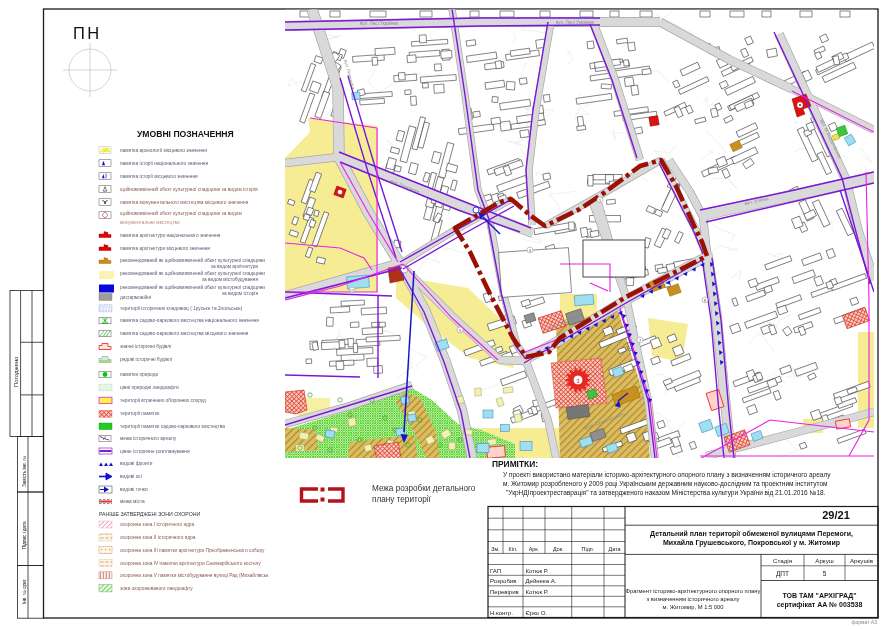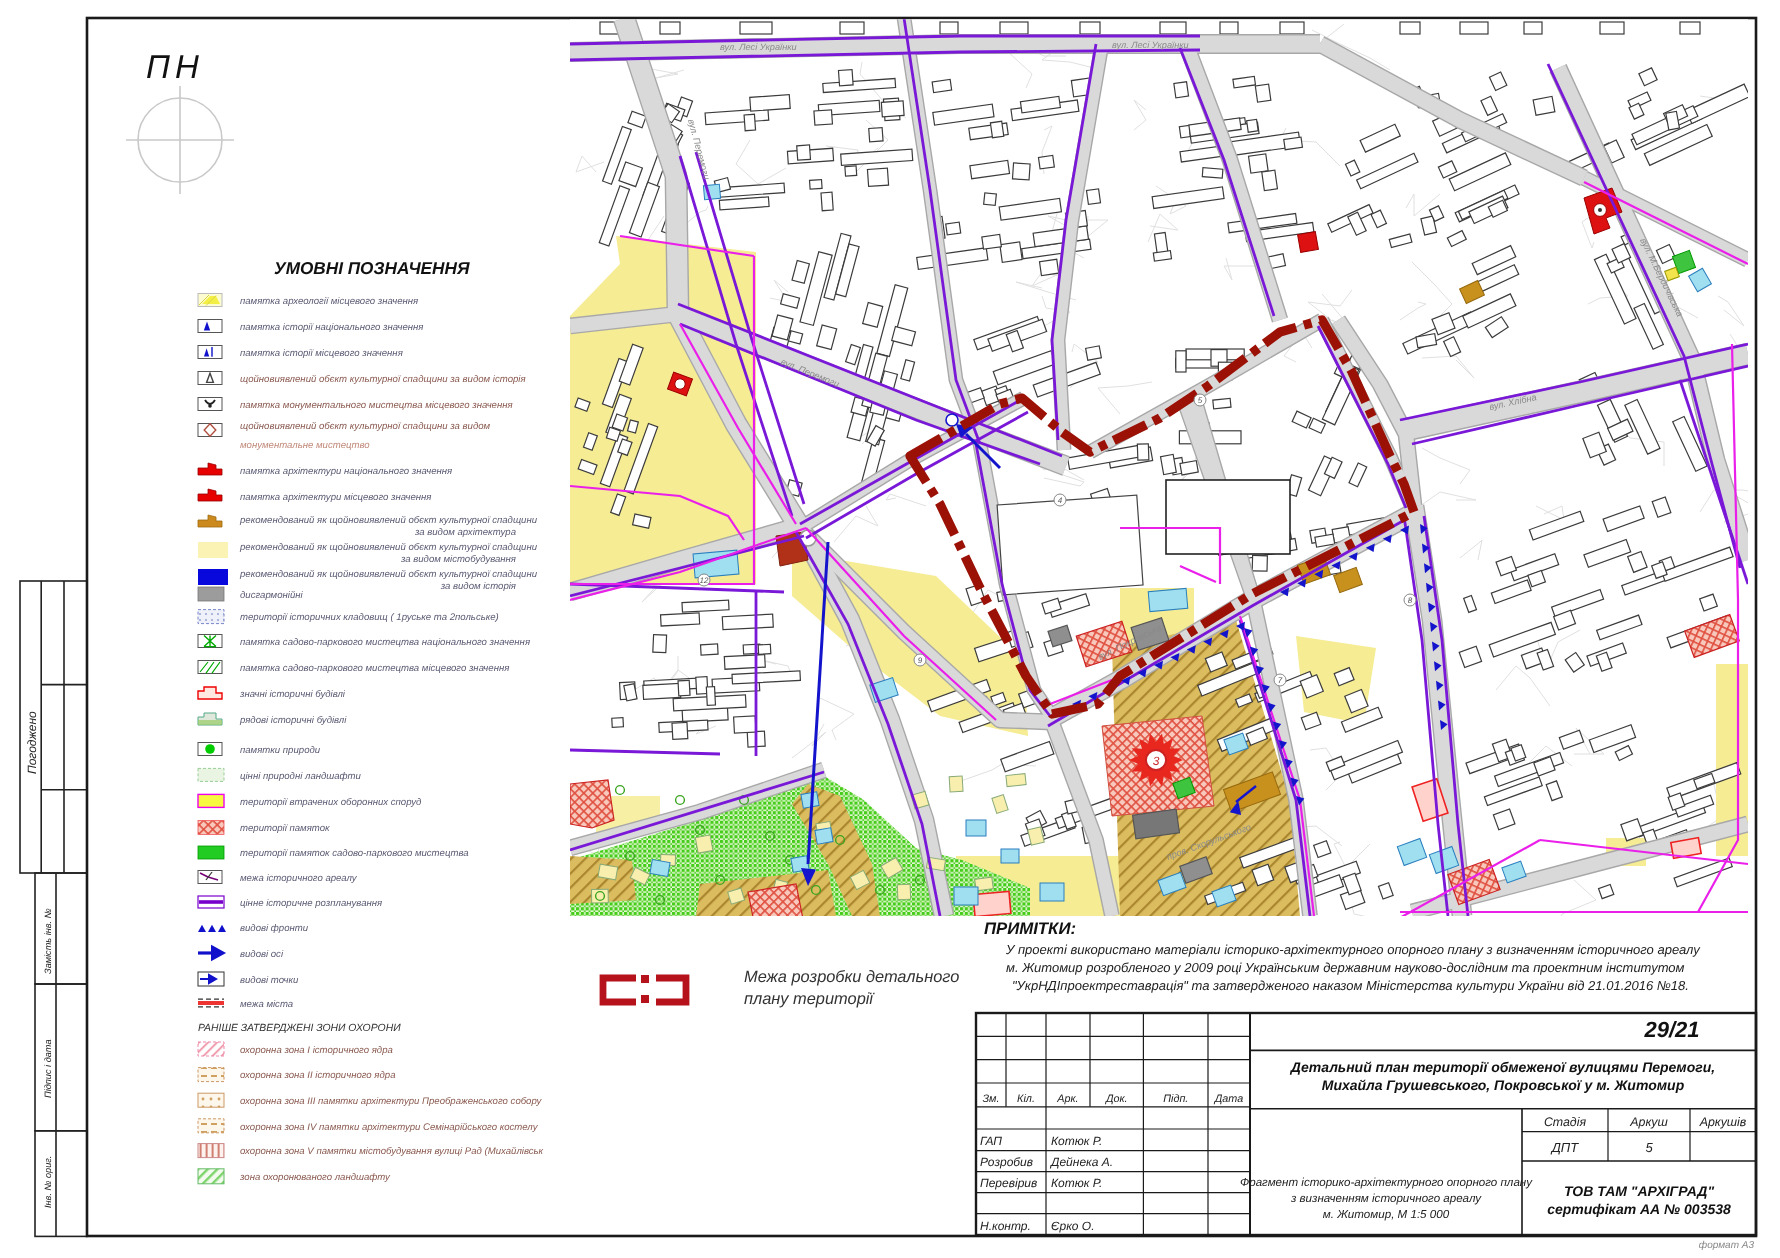--- a/index.html
+++ b/index.html
@@ -1,16 +1,16 @@
 <!DOCTYPE html>
 <html><head><meta charset="utf-8">
 <style>
 html,body{margin:0;padding:0;background:#ffffff;}
 #page{position:relative;width:890px;height:629px;background:#ffffff;overflow:hidden;
- font-family:"Liberation Sans",sans-serif;font-style:italic;}
+ font-family:"Liberation Sans",sans-serif;}
 svg{display:block}
 </style></head><body>
 <div id="page">
 <svg width="890" height="629" viewBox="0 0 890 629">
 <defs>
 <pattern id="greenchk" width="2.4" height="2.4" patternUnits="userSpaceOnUse">
  <rect width="2.4" height="2.4" fill="#e2f8d2"></rect>
  <rect width="1.6" height="1.6" fill="#46cc1a"></rect>
  <rect x="1.6" y="1.6" width="1.4" height="1.4" fill="#46cc1a"></rect>
 </pattern>

